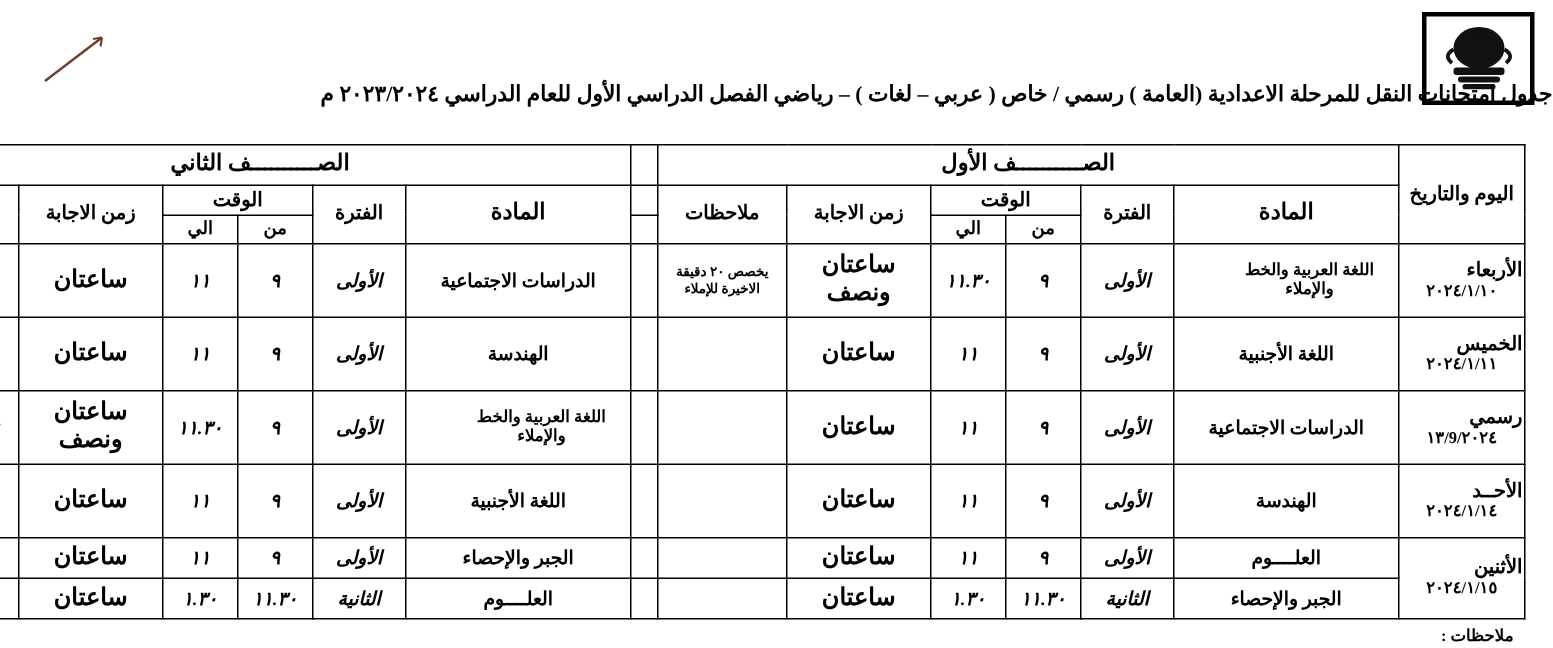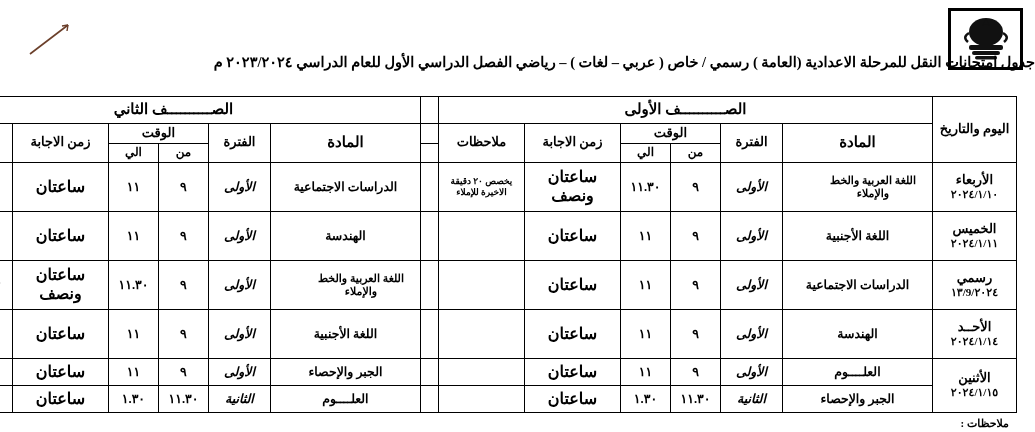--- a/index.html
+++ b/index.html
@@ -89,27 +89,27 @@
   .col-dur      { width: 96px; }
   .col-notes    { width: 86px; }
   .col-sep      { width: 18px; border-top: none !important; border-bottom: none !important; }
 
   td.sep { border-left: 1.6px solid #000; border-right: 1.6px solid #000; background: #fff; }
 
   .cell-day {
     font-size: 12.5px;
     padding: 3px 1px;
   }
-  .cell-day .d-name { display: block; font-size: 13px; }
+  .cell-day .d-name { display: block; font-size: 13px; text-align: right; }
   .cell-day .d-date { display: block; font-size: 11px; }
 
   .cell-subject { font-size: 12.5px; }
   .cell-subject.small { font-size: 11px; padding-left: 32px; }
   .cell-period  { font-size: 12.5px; font-style: italic; }
-  .cell-time    { font-size: 12.5px; }
+  .cell-time    { font-size: 12.5px; font-style: italic; }
   .cell-dur     { font-size: 16px; }
   .cell-notes   { font-size: 9px; line-height: 1.25; }
 
   .row-tall td { height: 44px; }
   .row-short td { height: 22px; }
 
   .note-bottom {
     position: absolute;
     bottom: 2px;
     right: 26px;
@@ -156,21 +156,21 @@
         <col class="col-time">
         <col class="col-time">
         <col class="col-dur">
         <col class="col-notes">
     </colgroup>
     <thead>
       <tr>
         <td rowspan="3" class="hdr-mid">
           <span>اليوم والتاريخ</span>
         </td>
-        <td colspan="6" class="hdr-big">الصــــــــــف الأولى</td>
+        <td colspan="6" class="hdr-big">الصــــــــــف الأول</td>
         <td class="sep"></td>
         <td colspan="6" class="hdr-big">الصــــــــــف الثاني</td>
       </tr>
       <tr>
         <td rowspan="2" class="hdr-big">المادة</td>
         <td rowspan="2" class="hdr-mid">الفترة</td>
         <td colspan="2" class="hdr-mid">الوقت</td>
         <td rowspan="2" class="hdr-mid">زمن الاجابة</td>
         <td rowspan="2" class="hdr-mid">ملاحظات</td>
         <td class="sep"></td>

